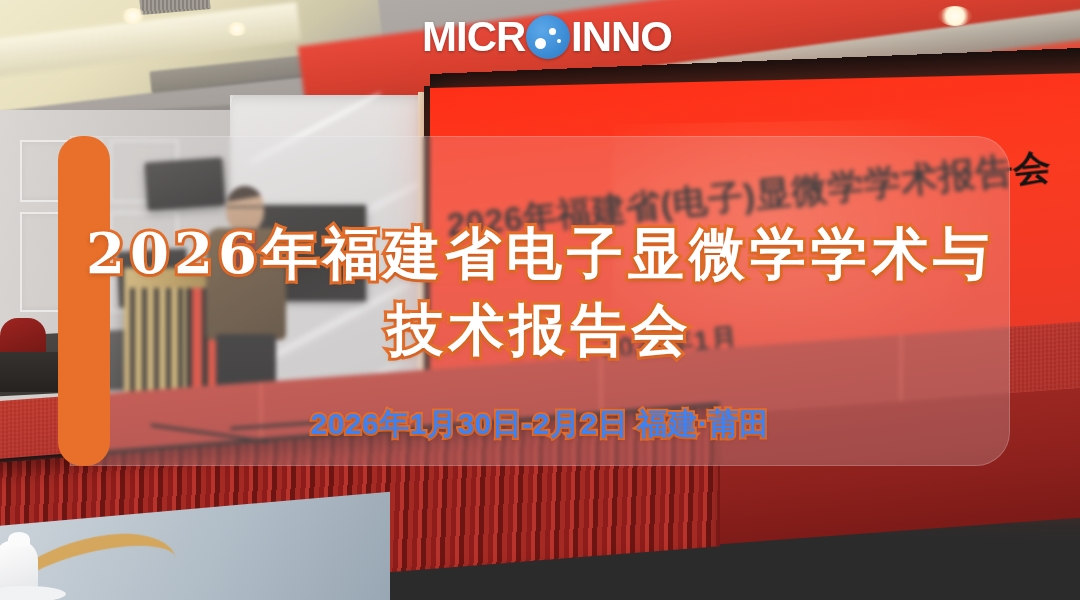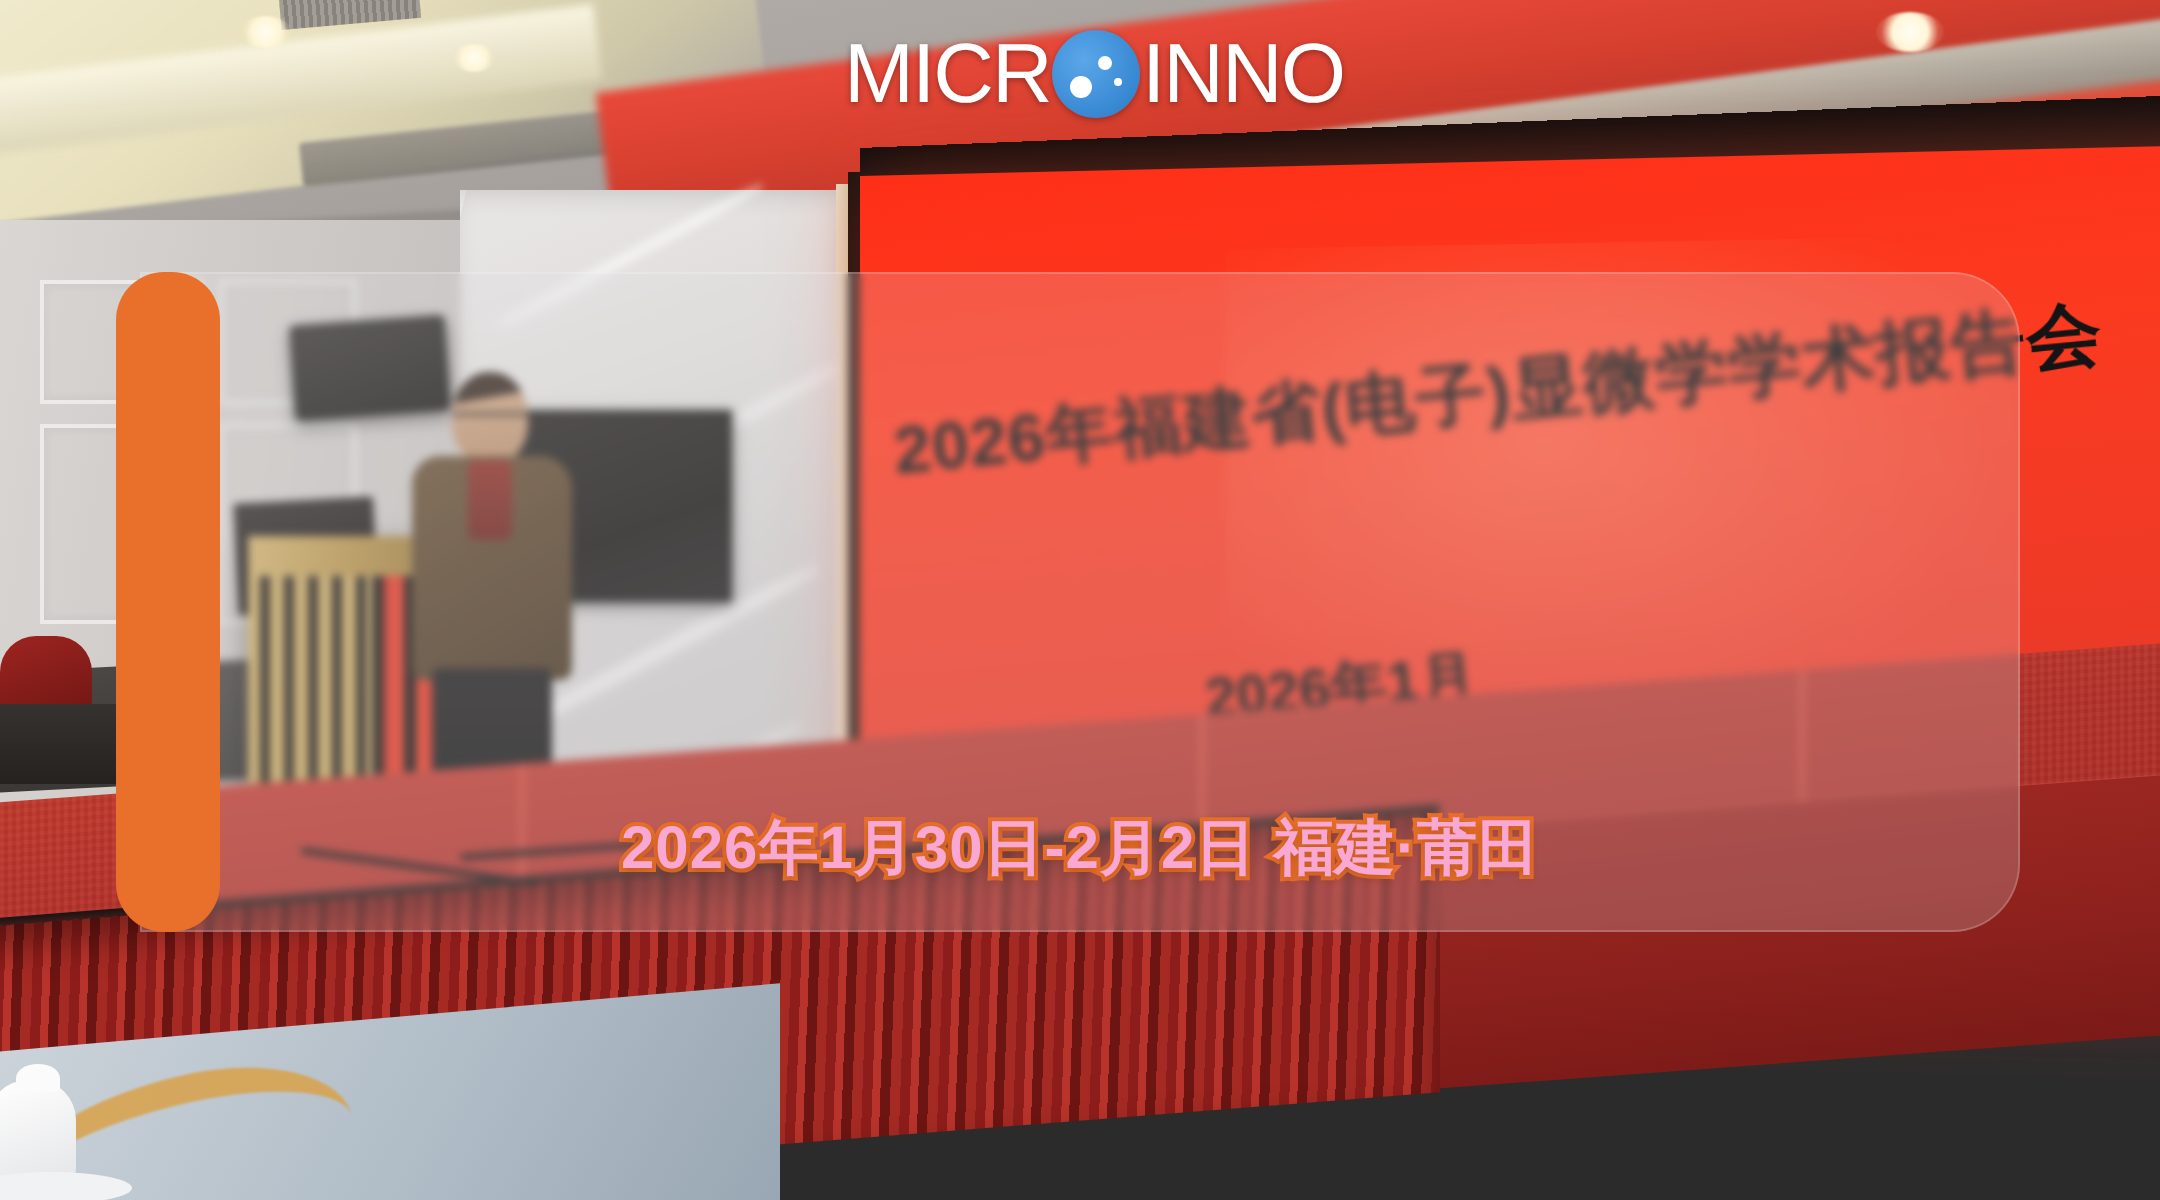--- a/index.html
+++ b/index.html
@@ -307,39 +307,39 @@
     color:#ffffff;
     letter-spacing:5px;
     -webkit-text-stroke:6px #e8702a;
     paint-order:stroke fill;
     text-shadow:0 2px 5px rgba(120,40,10,.30);
     white-space:nowrap;
   }
   .date-line{
     position:absolute;left:70px;top:404px;width:940px;text-align:center;
     font-family:"Liberation Sans","DejaVu Sans",sans-serif;
-    font-weight:700;font-size:30px;color:#f9a8d4;letter-spacing:.5px;
+    font-weight:700;font-size:30px;color:#3b82f6;letter-spacing:.5px;
     -webkit-text-stroke:4px #e8702a;
     paint-order:stroke fill;
     text-shadow:0 2px 4px rgba(120,40,10,.35);
     white-space:nowrap;
   }
 
   
   .logo{
     position:absolute;left:422px;top:14px;width:250px;height:78px;
     text-align:center;
   }
   .logo-row{
     display:flex;align-items:center;justify-content:center;gap:0px;
     height:46px;
   }
   .logo-word{
     font-family:"Liberation Sans","DejaVu Sans",sans-serif;
-    font-weight:400;font-size:42px;color:#ffffff;letter-spacing:-1px;
+    font-weight:700;font-size:42px;color:#ffffff;letter-spacing:-1px;
     line-height:46px;
     text-shadow:0 1px 3px rgba(0,0,0,.35);
   }
   .logo-dot{
     width:44px;height:44px;border-radius:50%;
     background:radial-gradient(circle at 36% 34%,#5aa6e8 0%,#3f8fd8 55%,#2b79c4 100%);
     position:relative;margin:0 1px;
     box-shadow:0 1px 3px rgba(0,0,0,.3);
   }
   .logo-dot i{position:absolute;background:#fff;border-radius:50%;display:block;}
@@ -446,20 +446,24 @@
     <div class="teapot-lid"></div>
     <div class="saucer"></div>
 
     <div class="cable" style="left:150px;top:432px;width:120px;height:3px;transform:rotate(8deg);"></div>
     <div class="cable" style="left:230px;top:424px;width:90px;height:3px;transform:rotate(-4deg);"></div>
   </div>
 
   <div class="overlay-panel"></div>
   <div class="orange-bar"></div>
 
+  <div class="title-wrap">
+    <div class="title-line">2026年福建省电子显微学学术与</div>
+    <div class="title-line">技术报告会</div>
+  </div>
 
   <div class="date-line">2026年1月30日-2月2日  福建·莆田</div>
 
   <div class="logo">
     <div class="logo-row">
       <span class="logo-word">MICR</span>
       <span class="logo-dot">
         <i class="d1"></i>
         <i class="d2"></i>
         <i class="d3"></i>

